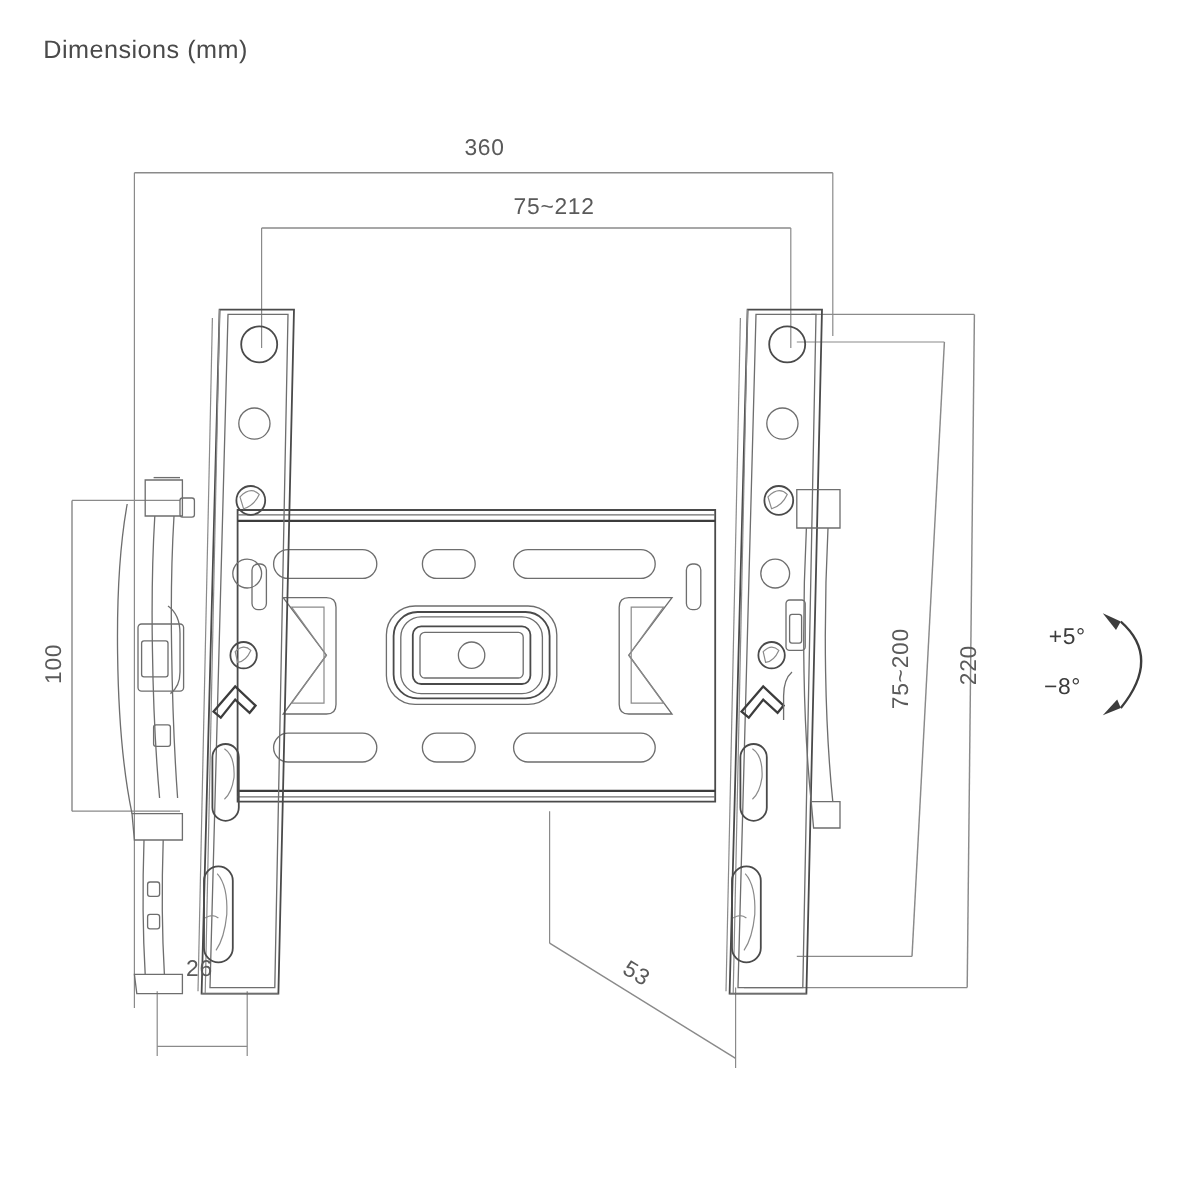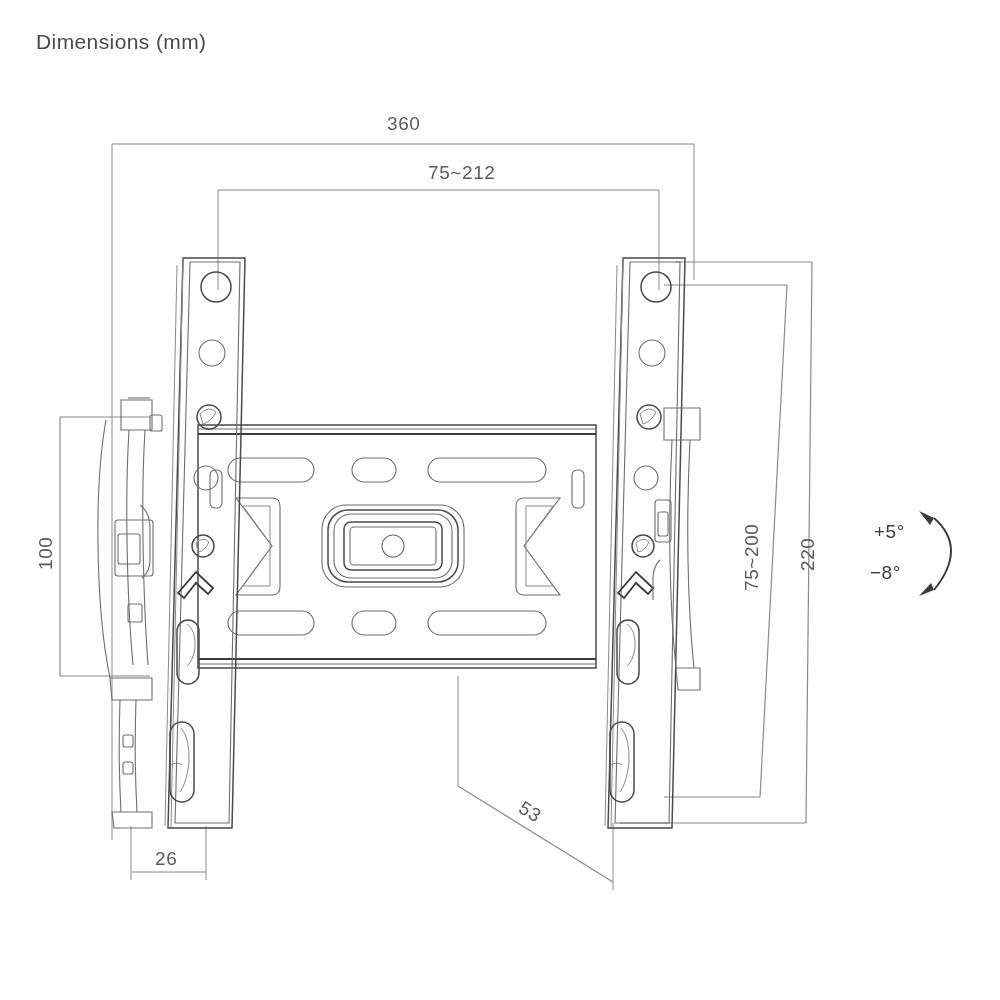--- a/index.html
+++ b/index.html
@@ -276,21 +276,21 @@
   <div class="dim-label" style="left:387px; top:113px;">360</div>
 
   <div class="dim-label" style="left:396px; top:162px;margin-left:32px;">75~212</div>
 
   <div class="dim-label rot90" style="left:741px; top:591px;">75~200</div>
 
   <div class="dim-label rot90" style="left:797px; top:571px;">220</div>
 
   <div class="dim-label rot90" style="left:35px; top:570px;">100</div>
 
-  <div class="dim-label" style="left:155px; top:848px;">26</div>
+  <div class="dim-label" style="left:155px; top:797px;">26</div>
 
   <div class="dim-label" style="left:526px; top:797px; transform:rotate(31deg); transform-origin:left top;">53</div>
 
   <div class="angle-label" style="left:874px; top:521px;">+5°</div>
 
   <div class="angle-label" style="left:870px; top:562px;">−8°</div>
 
 </div>
 
 </body></html>

